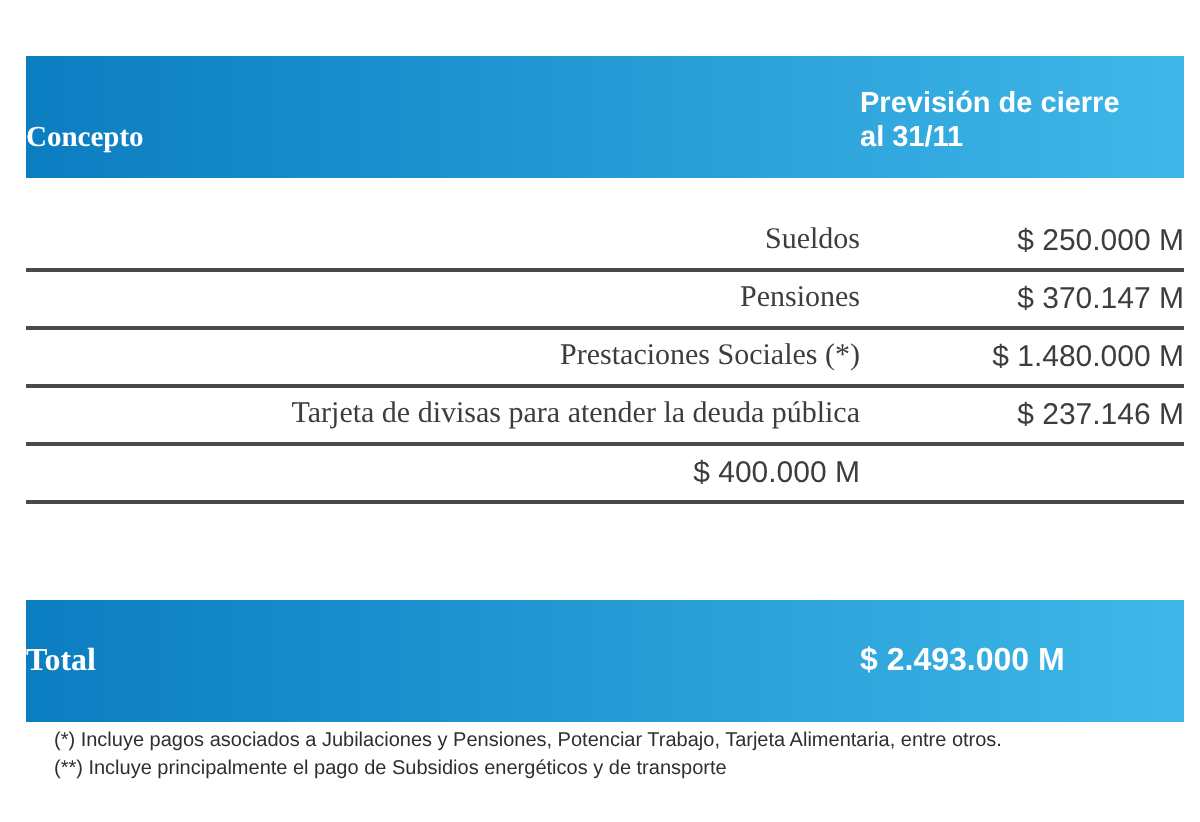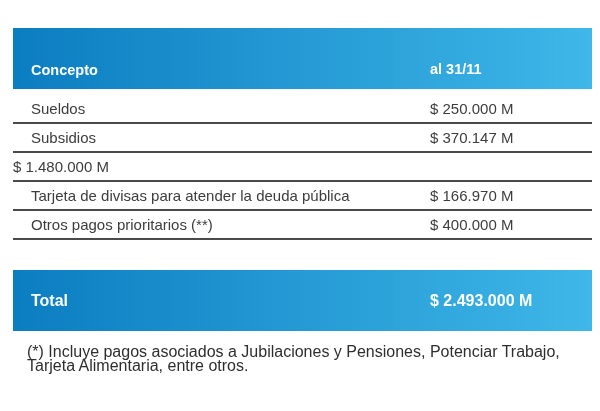--- a/index.html
+++ b/index.html
@@ -30,82 +30,85 @@
   .bar.header {
     align-items: end;
     padding-bottom: 11px;
     font-size: 14.5px;
   }
   .bar.header .hdr-lines {
     line-height: 17px;
   }
   .bar.total {
     align-items: center;
-    margin-top: 30px;
+    margin-top: 48px;
     font-size: 16px;
   }
   .cell-concept {
-    padding-left: 18px;
+    font-family: Liberation Serif, serif;
   }
   .rows {
-    margin-top: 6px;
+    margin-top: 18px;
+    text-align: right;
   }
   .row {
     display: grid;
     grid-template-columns: 417px 1fr;
     align-items: center;
     height: 27px;
     border-bottom: 2px solid var(--divider, #4a4a4a);
     font-size: 15px;
     color: var(--text, #3d3d3d);
   }
   .footnotes {
-    margin-top: 14px;
+    margin-top: 3px;
     padding-left: 14px;
-    font-size: 16px;
+    font-size: 10px;
     line-height: 13.5px;
     color: var(--footnote-text, #2e2e2e);
   }
 </style>
 </head>
 <body>
 
 <div class="canvas">
 
   <div class="bar header">
     <div class="cell-concept">Concepto</div>
     <div class="hdr-lines">
+      <div>Previsión de cierre</div>
       <div>al 31/11</div>
     </div>
   </div>
 
   <div class="rows">
     <div class="row">
       <div class="cell-concept">Sueldos</div>
       <div class="cell-value">$ 250.000 M</div>
     </div>
     <div class="row">
-      <div class="cell-concept">Subsidios</div>
+      <div class="cell-concept">Pensiones</div>
       <div class="cell-value">$ 370.147 M</div>
     </div>
     <div class="row">
+      <div class="cell-concept">Prestaciones Sociales (*)</div>
       <div class="cell-value">$ 1.480.000 M</div>
     </div>
     <div class="row">
       <div class="cell-concept">Tarjeta de divisas para atender la deuda pública</div>
-      <div class="cell-value">$ 166.970 M</div>
+      <div class="cell-value">$ 237.146 M</div>
     </div>
     <div class="row">
-      <div class="cell-concept">Otros pagos prioritarios (**)</div>
       <div class="cell-value">$ 400.000 M</div>
     </div>
   </div>
 
   <div class="bar total">
     <div class="cell-concept">Total</div>
     <div class="cell-value">$ 2.493.000 M</div>
   </div>
 
   <div class="footnotes">
     <div>(*) Incluye pagos asociados a Jubilaciones y Pensiones, Potenciar Trabajo, Tarjeta Alimentaria, entre otros.</div>
+    <div>(**) Incluye principalmente el pago de Subsidios energéticos y de transporte</div>
   </div>
 
 </div>
 
 </body></html>

